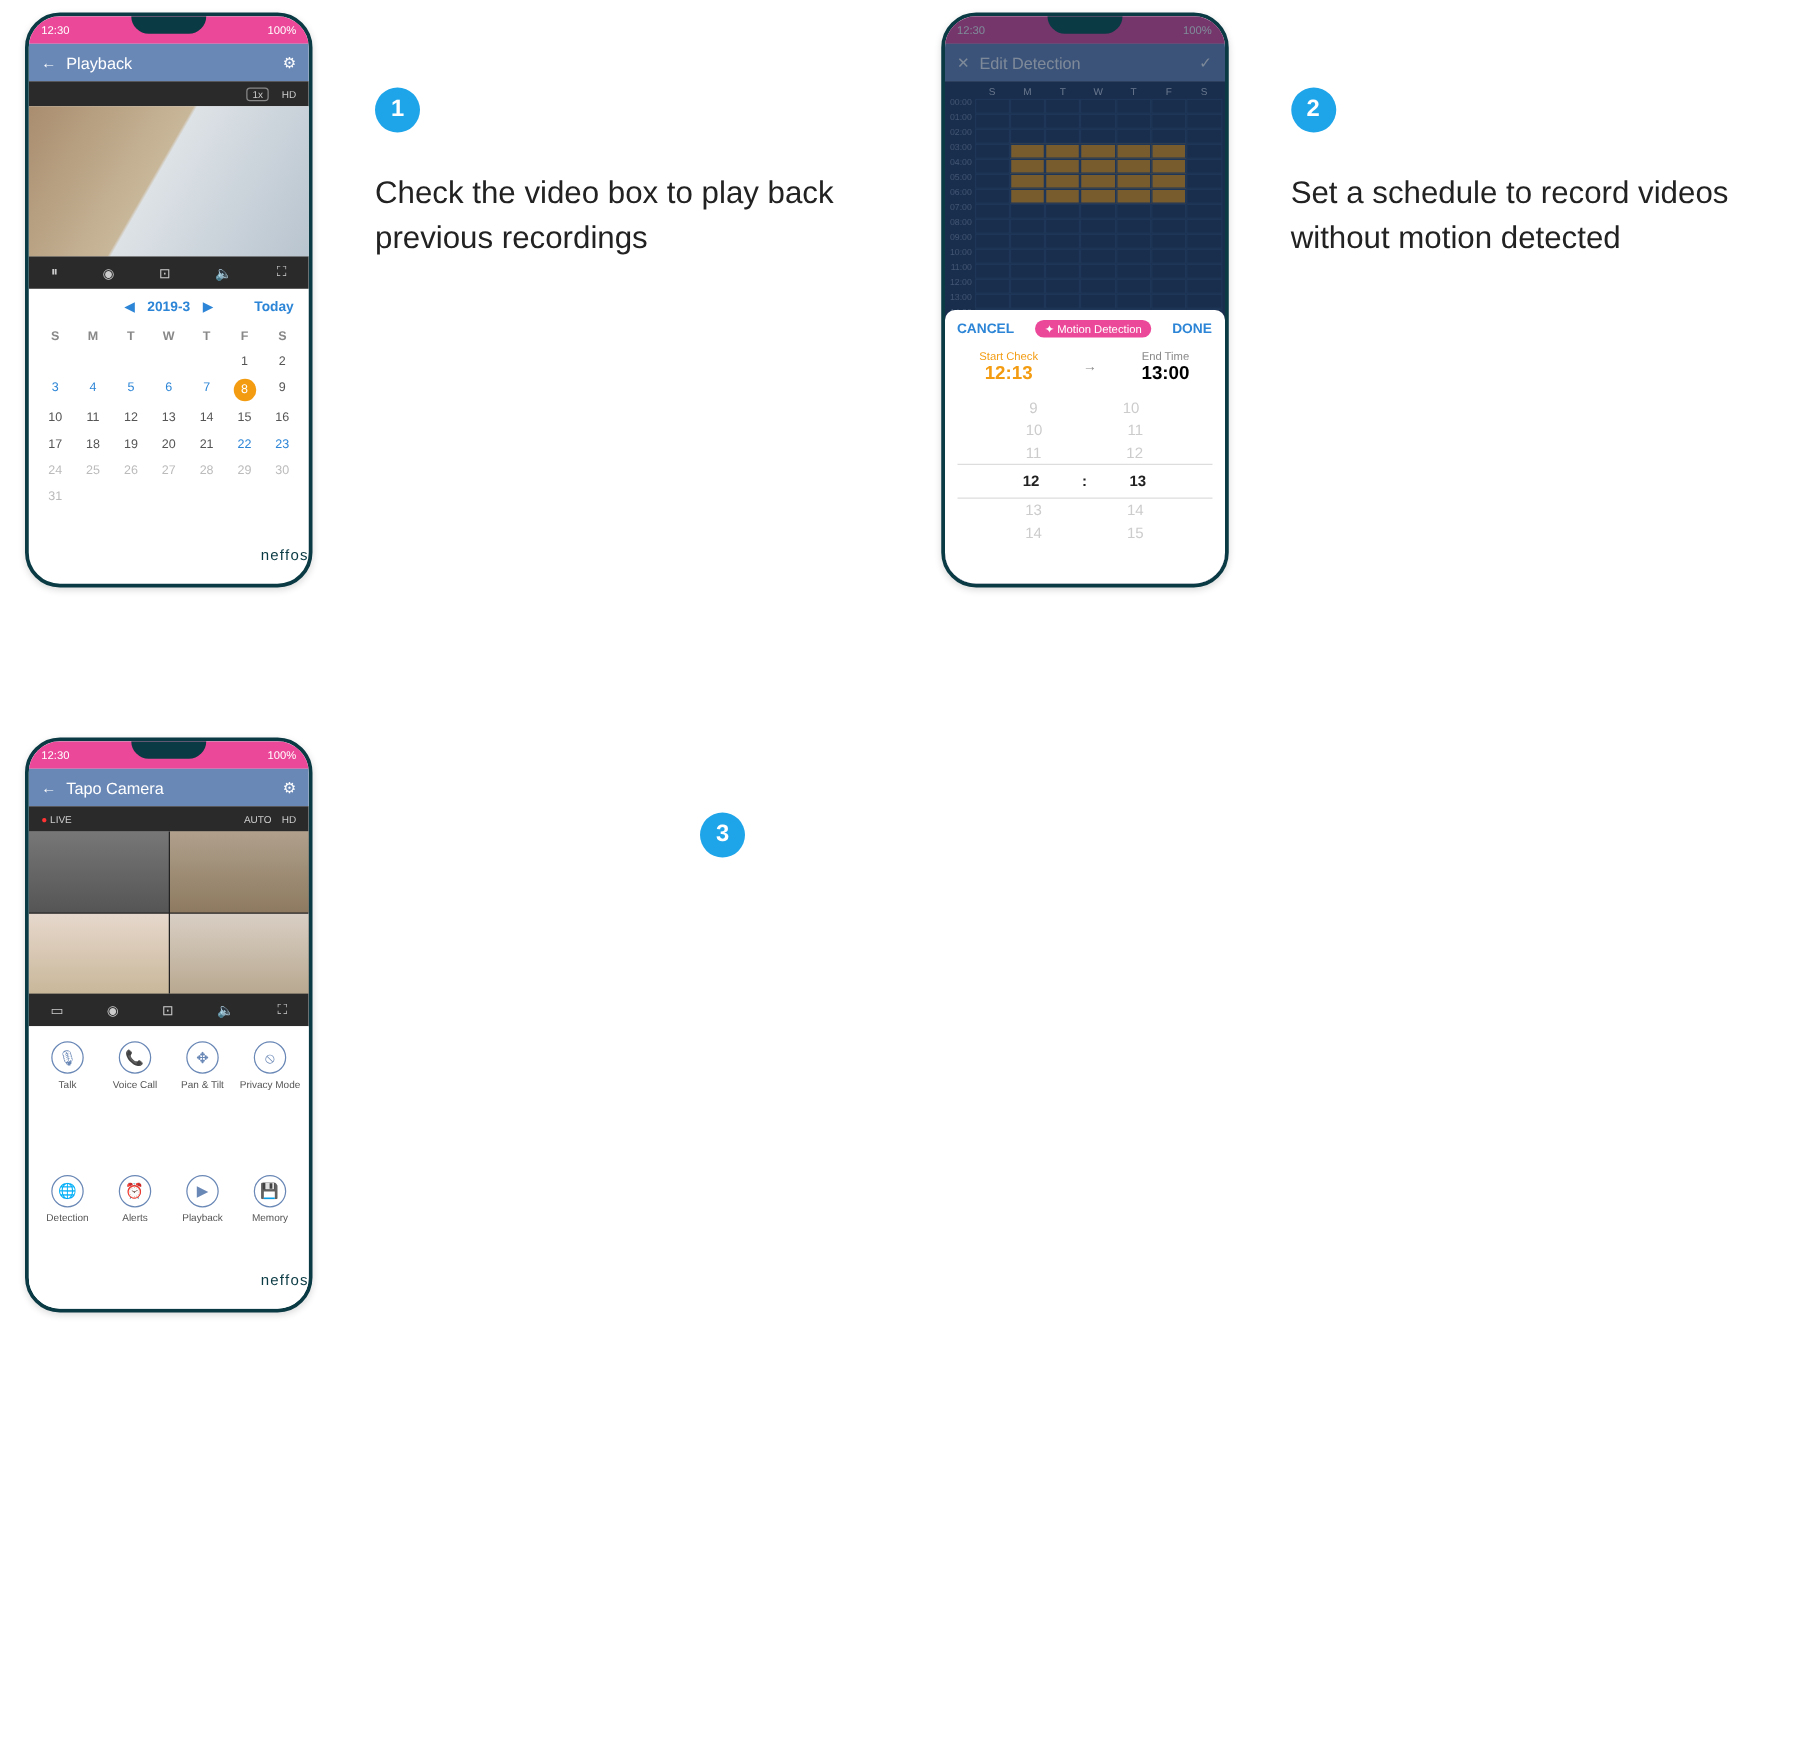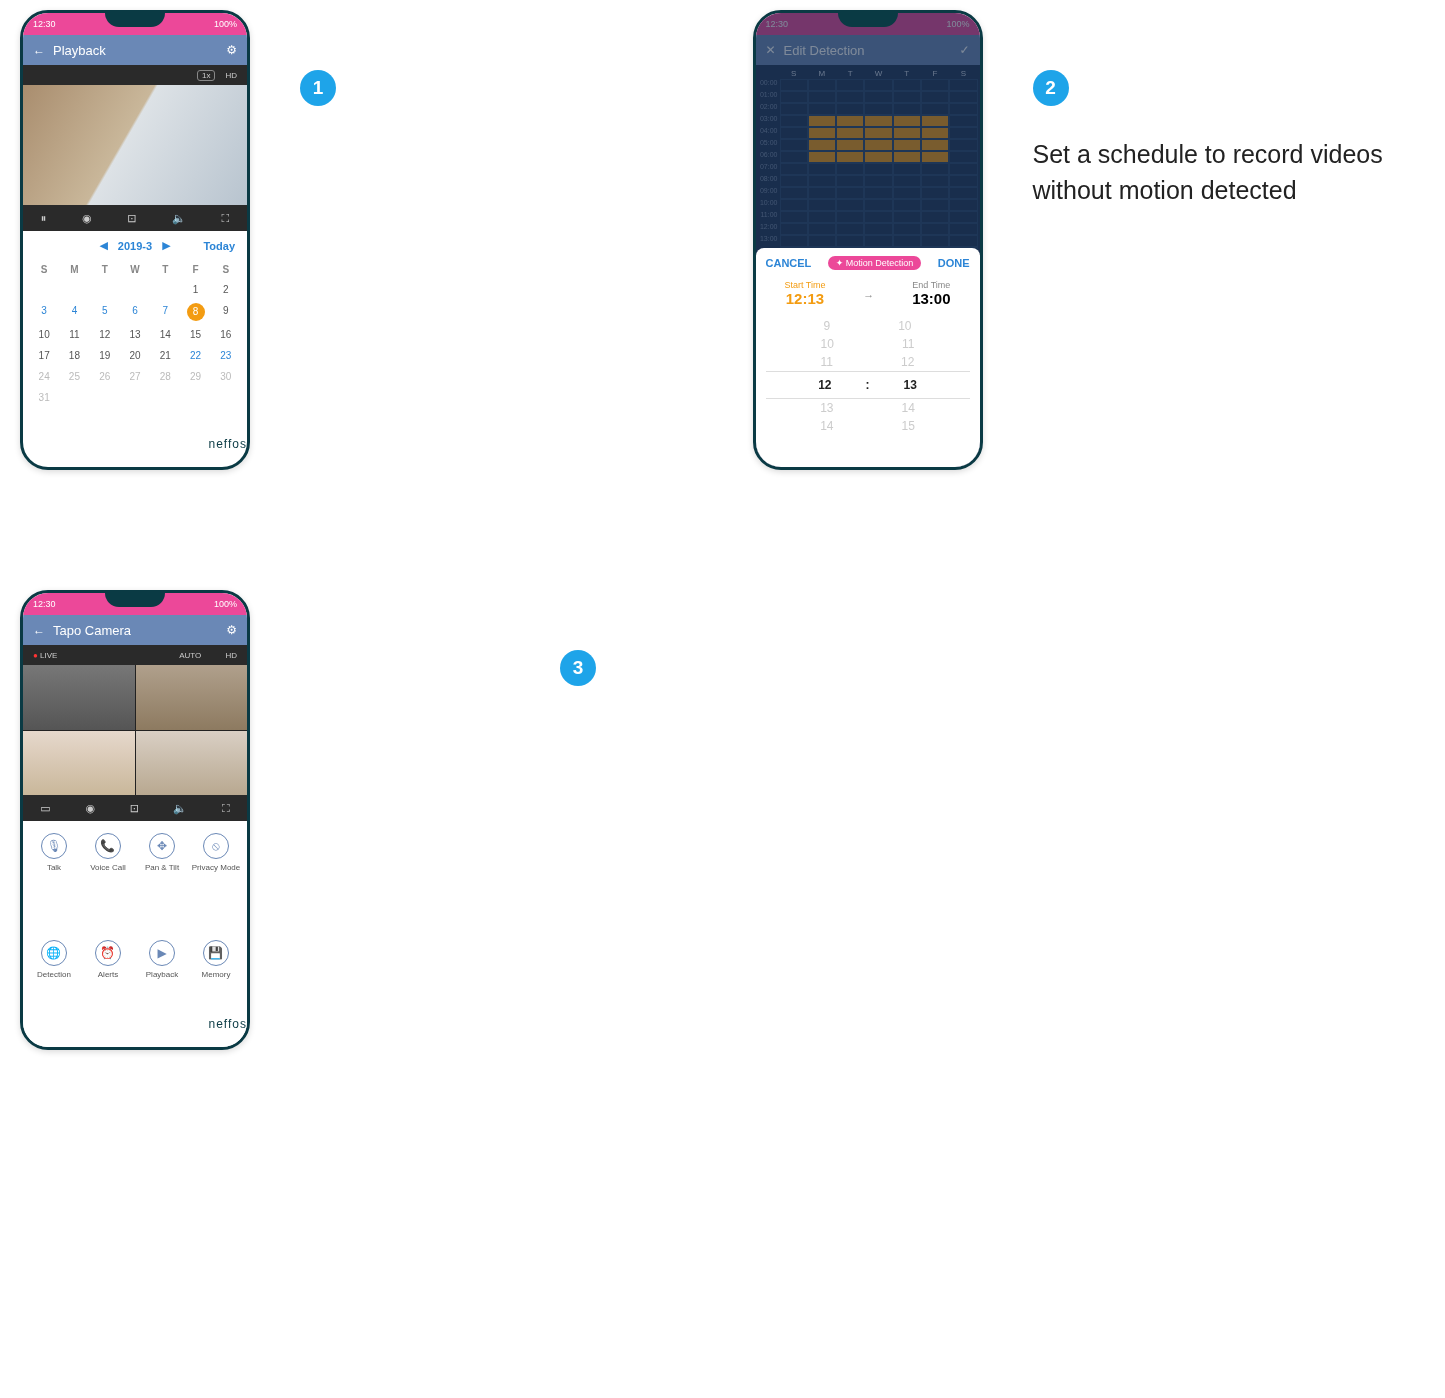--- a/index.html
+++ b/index.html
@@ -247,20 +247,21 @@
             <div class="d mute"></div>
             <div class="d mute"></div>
           </div>
       </div>
       <div class="brand">neffos</div>
     </div>
   </div>
 
   <div class="desc-col">
     <div class="badge">1</div>
+    <div class="desc-text">Check the video box to play back previous recordings</div>
   </div>
 
   <div class="gap-col"></div>
 
   <div class="phone-col">
     <div class="phone dim">
       <div class="notch"></div>
       <div class="screen">
         <div class="status-bar">
           <span>12:30</span>
@@ -422,21 +423,21 @@
       <div class="brand" style="z-index:50;color:#fff;">neffos</div>
 
       <div class="sheet">
         <div class="sheet-top">
           <span class="cancel">CANCEL</span>
           <span class="md-pill">✦ Motion Detection</span>
           <span class="done">DONE</span>
         </div>
         <div class="times">
           <div class="start" style="text-align:center;">
-            <div class="label">Start Time</div>
+            <div class="label">Start Check</div>
             <div class="val">12:13</div>
           </div>
           <div class="arrow">→</div>
           <div style="text-align:center;">
             <div class="label">End Time</div>
             <div class="val">13:00</div>
           </div>
         </div>
         <div class="picker" id="picker">
             <div class="rowp">
@@ -494,21 +495,21 @@
           <span>Tapo Camera</span>
           <span class="spacer"></span>
           <span class="icon">⚙</span>
         </div>
         <div class="sub-bar left-too">
           <span>
             <span style="color:#f33;">●</span>
             <span>LIVE</span>
           </span>
           <span>
-            <span style="margin-right:22px;">AUTO</span>
+            <span style="margin-right:6px;">AUTO</span>
             <span>HD</span>
           </span>
         </div>
         <div class="cam-grid">
           <div class="c1"></div>
           <div class="c2"></div>
           <div class="c3"></div>
           <div class="c4"></div>
         </div>
         <div class="controls">

